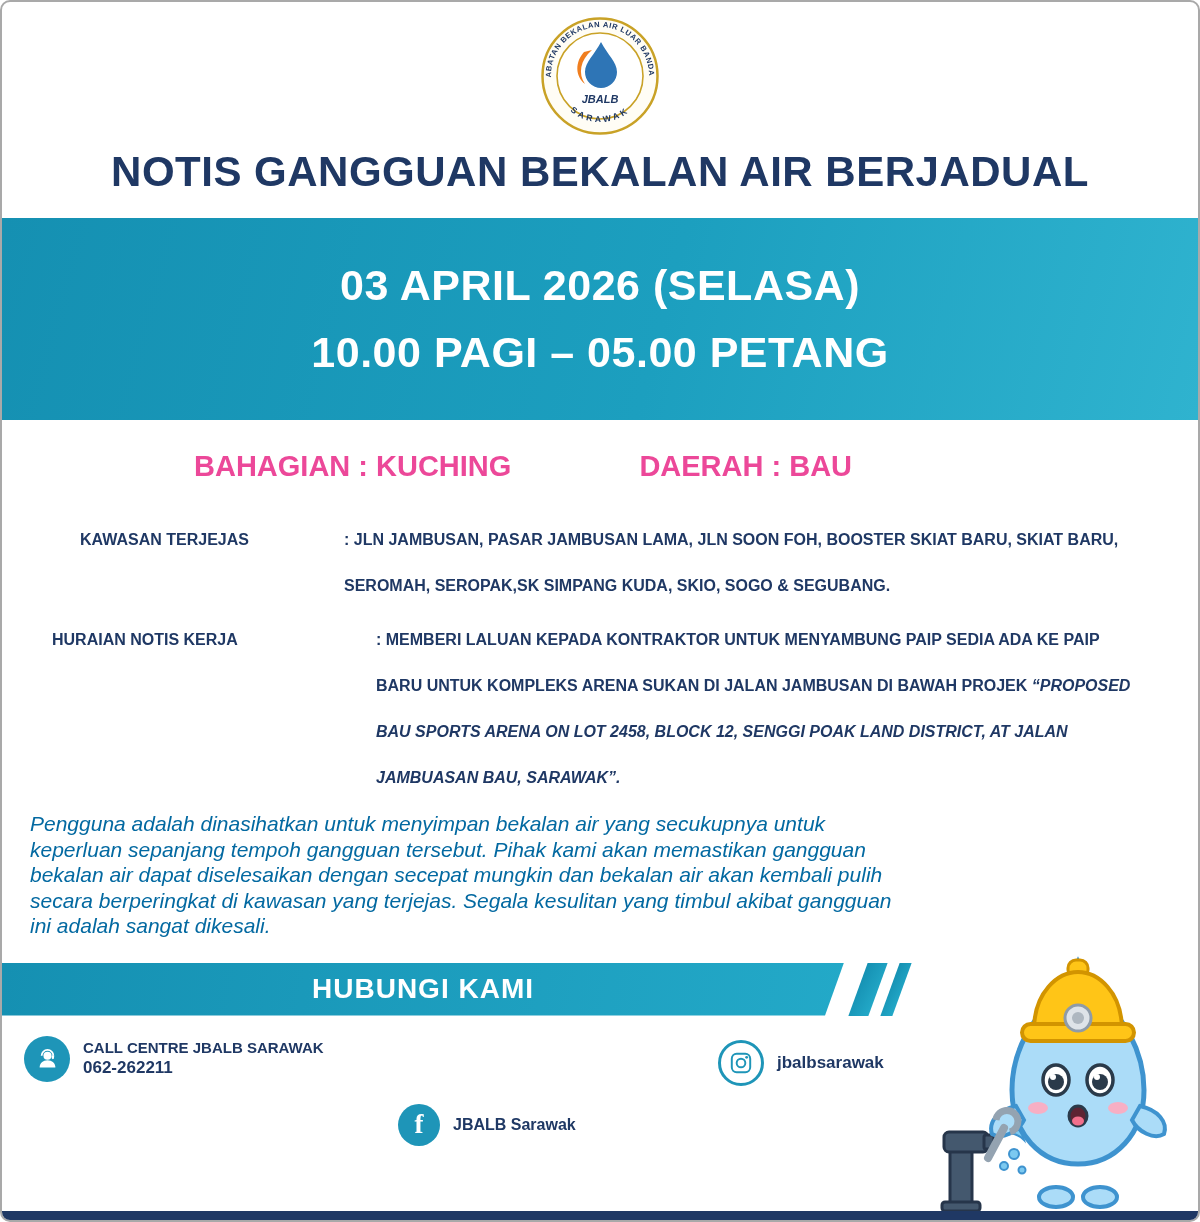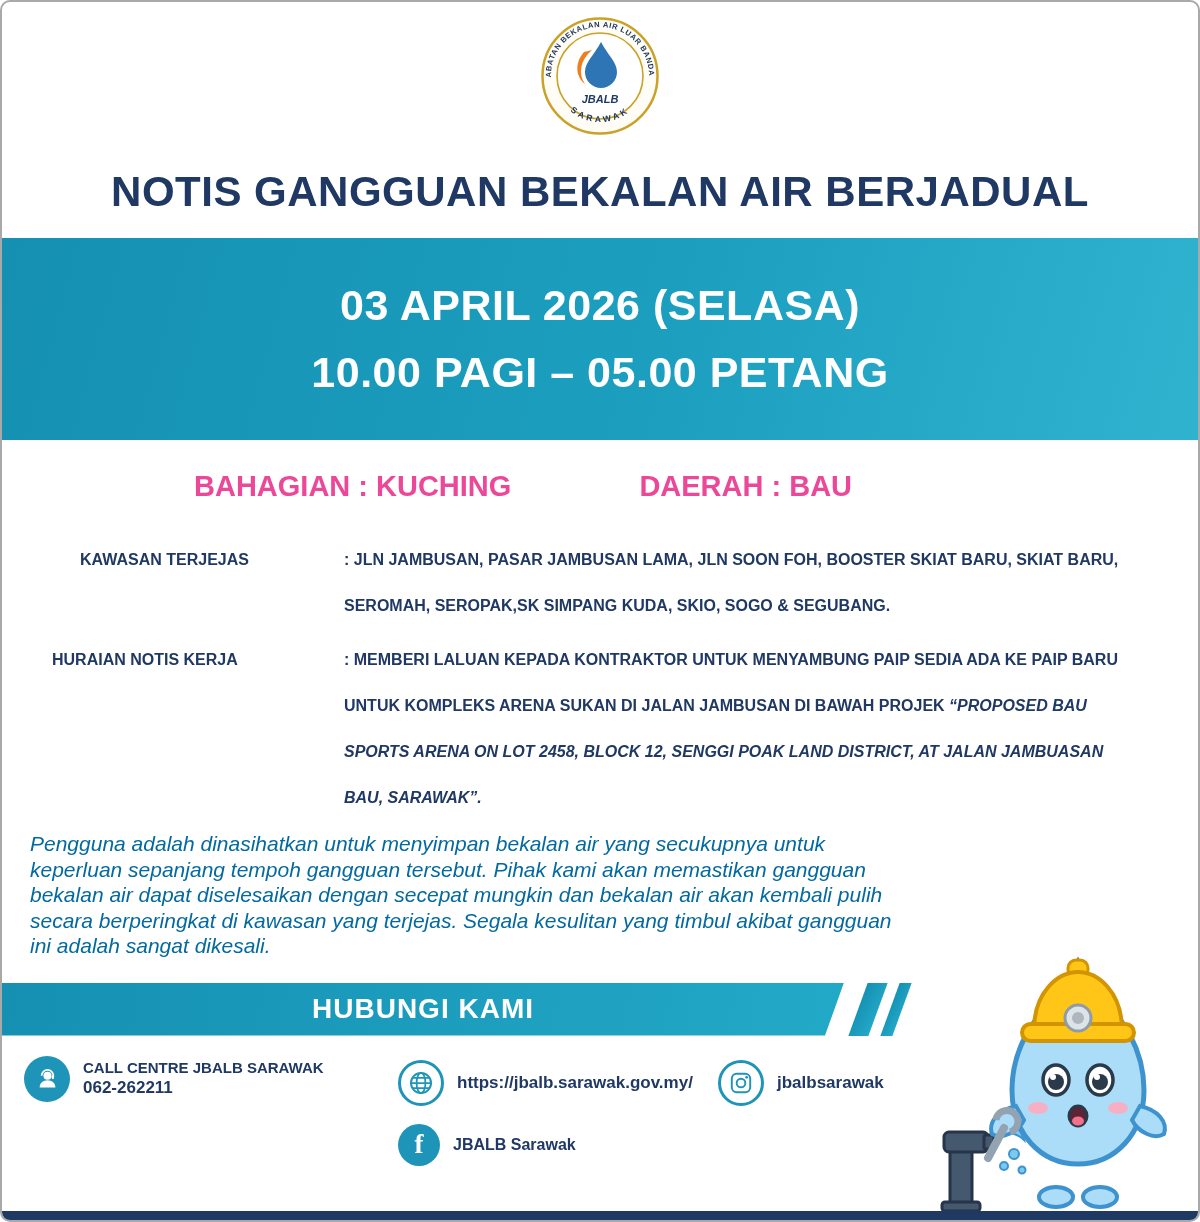--- a/index.html
+++ b/index.html
@@ -3,36 +3,36 @@
 <meta charset="utf-8">
 <style>
   * { margin:0; padding:0; box-sizing:border-box; }
   html,body { background:#ffffff; }
   body { font-family:"Liberation Sans", sans-serif; }
   .page { position:relative; width:1200px; height:1222px; background:#fff;
           border:2px solid #a9a9a9; border-radius:10px; overflow:hidden; }
 
   .logo-wrap { width:120px; margin:14px auto 0; }
 
-  .title { margin-top:28px; text-align:center; color:#1F3864;
+  .title { margin-top:8px; text-align:center; color:#1F3864;
            font-size:42px; font-weight:bold; letter-spacing:.5px; }
 
   .date-band { margin-top:22px; height:202px; color:#fff;
                background:linear-gradient(105deg,#1590B2 0%,#1C9FBF 55%,#2FB3CF 100%);
                display:flex; flex-direction:column; align-items:center; justify-content:center; gap:18px; }
   .date-band .line { font-size:43px; font-weight:bold; letter-spacing:.5px; }
 
   .region-row { margin-top:30px; padding-left:192px; display:flex;
                 color:#ec4899; font-weight:bold; font-size:29px; }
   .region-row .daerah { margin-left:128px; }
 
   .detail { display:grid; grid-template-columns:292px 1fr; padding:0 56px 0 50px;
             color:#1F3864; font-weight:bold; font-size:16px; line-height:46px; }
   .detail.kawasan { margin-top:34px; }
-  .detail.huraian { margin-top:8px; }
+  .detail.huraian { margin-top:8px;gap:32px; }
   .detail .label.indent { padding-left:28px; }
   .quote { font-style:italic; }
 
   .advisory { margin:10px 0 0 28px; width:882px; color:#0369a1;
               font-size:21px; font-style:italic; line-height:25.5px; }
 
   .band-wrap { position:relative; margin-top:24px; height:53px; }
   .band-main { position:absolute; left:0; top:0; width:842px; height:53px;
                background:linear-gradient(100deg,#1590B2,#23A9C8);
                clip-path:polygon(0 0,100% 0,calc(100% - 19px) 100%,0 100%);
@@ -132,30 +132,20 @@
           <path d="M6.8,9.5a5.2,5.2 0 0 1 10.4,0" fill="none" stroke="#fff" stroke-width="1.6"></path>
           <rect x="15.8" y="9" width="2" height="3.6" rx="1" fill="#fff"></rect>
         </svg>
       </span>
       <span class="txt">
         <span class="lbl">CALL CENTRE JBALB SARAWAK</span>
         <span class="num">062-262211</span>
       </span>
     </div>
 
-    <div class="cgroup cg-web">
-      <span class="icon-circle outline">
-        <svg viewBox="0 0 24 24" width="28" height="28">
-          <circle cx="12" cy="12" r="8.6" fill="none" stroke="#1E95B8" stroke-width="1.7"></circle>
-          <ellipse cx="12" cy="12" rx="3.8" ry="8.6" fill="none" stroke="#1E95B8" stroke-width="1.5"></ellipse>
-          <path d="M3.6,12h16.8M5,7.6h14M5,16.4h14" stroke="#1E95B8" stroke-width="1.5" fill="none"></path>
-        </svg>
-      </span>
-      <span>https://jbalb.sarawak.gov.my/</span>
-    </div>
 
     <div class="cgroup cg-fb">
       <span class="icon-circle solid" style="width:42px;height:42px;">
         <span class="fb-f">f</span>
       </span>
       <span>JBALB Sarawak</span>
     </div>
 
     <div class="cgroup cg-ig">
       <span class="icon-circle outline">

